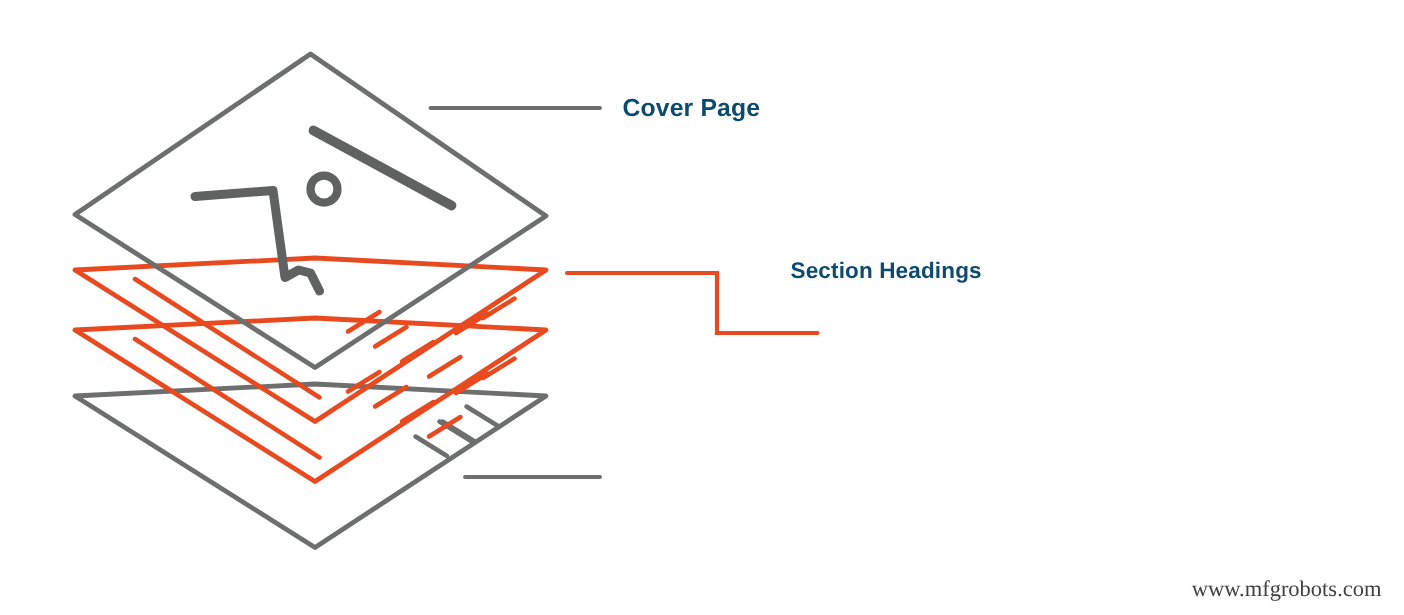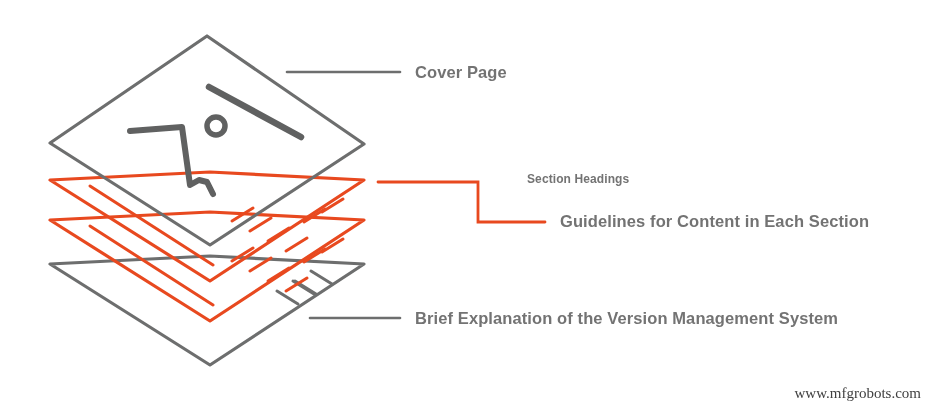--- a/index.html
+++ b/index.html
@@ -22,33 +22,33 @@
     left: 0;
     top: 0;
     width: 936px;
     height: 410px;
     display: block;
   }
   .label {
     position: absolute;
     font-family: "Liberation Sans", sans-serif;
     font-weight: bold;
-    color: #737373;
+    color: #0c4a6e;
     white-space: nowrap;
     letter-spacing: 0.1px;
   }
   #label-cover-page {
     left: 415px;
     top: 63px;
     font-size: 16.5px;
   }
   #label-section-headings {
     left: 527px;
     top: 172px;
-    font-size: 12px;
+    font-size: 15px;
   }
   #label-guidelines {
     left: 560px;
     top: 212px;
     font-size: 16.5px;
   }
   #label-brief-explanation {
     left: 415px;
     top: 309px;
     font-size: 16.5px;
@@ -125,19 +125,17 @@
 
     <path d="M 378 182 L 478 182 L 478 222 L 545 222" fill="none" stroke="#e8491f" stroke-width="2.8" stroke-linejoin="miter" stroke-linecap="round"></path>
 
     <line x1="310" y1="318" x2="400" y2="318" stroke="#6d6e6e" stroke-width="2.6" stroke-linecap="round"></line>
   </svg>
 
   <div class="label" id="label-cover-page">Cover Page</div>
 
   <div class="label" id="label-section-headings">Section Headings</div>
 
-  <div class="label" id="label-guidelines">Guidelines for Content in Each Section</div>
 
-  <div class="label" id="label-brief-explanation">Brief Explanation of the Version Management System</div>
 
   <div id="watermark">www.mfgrobots.com</div>
 
 </div>
 
 </body></html>

